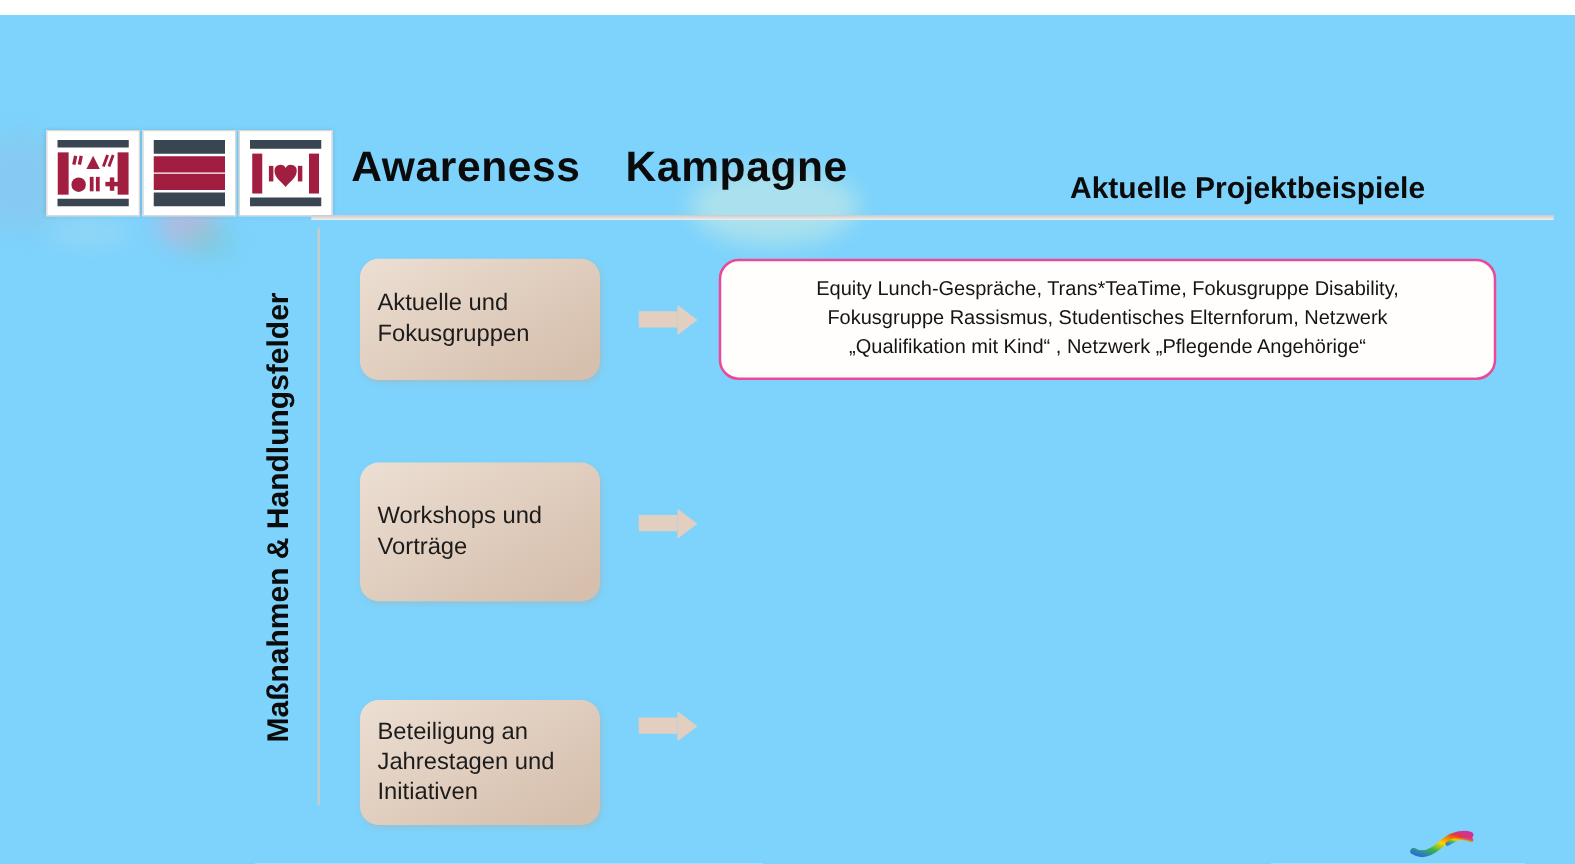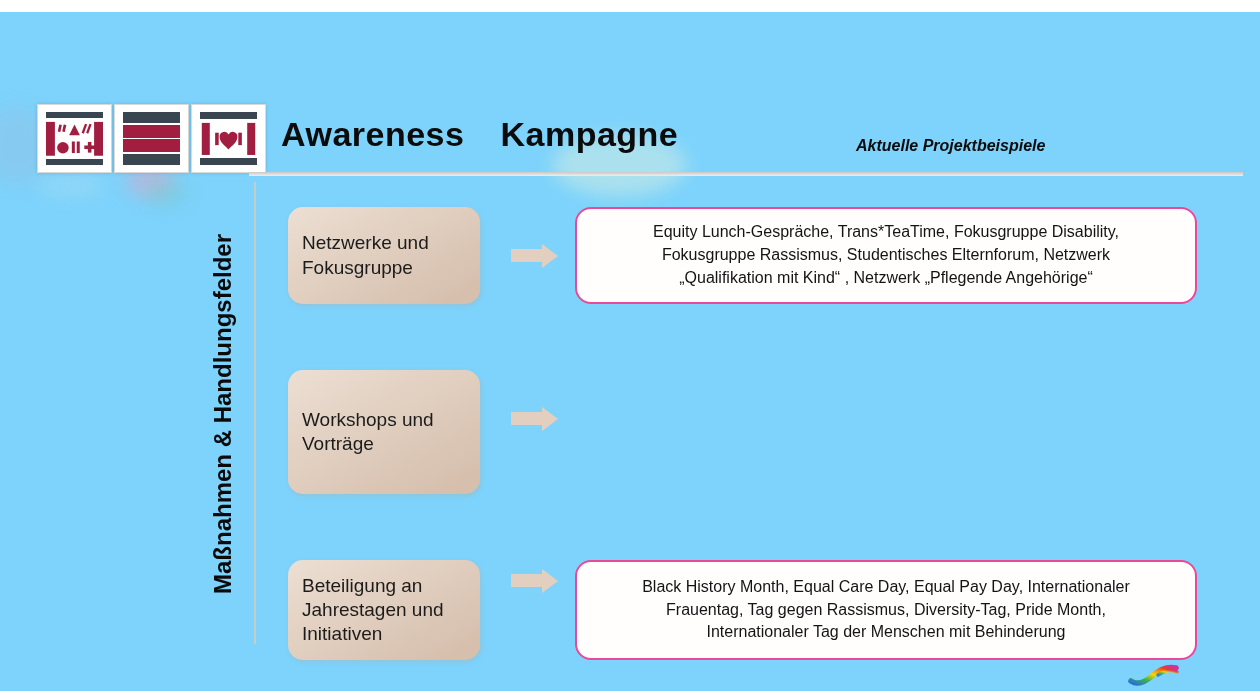--- a/index.html
+++ b/index.html
@@ -23,42 +23,42 @@
   .bar-dark { height:11px; background:#3a4552; }
   .bar-red  { height:13px; background:#a21e41; }
   .tile-mid { flex:1; margin:3px 0; display:flex; align-items:center; justify-content:center; }
   .tile-mid svg { width:100%; height:100%; }
   .tile-equals { justify-content:space-between; }
 
   
   .title { position:absolute; left:281px; top:103px; font-size:34px; font-weight:bold;
            color:#0b0b0b; letter-spacing:.5px; white-space:nowrap; }
   .title .w2 { margin-left:36px; }
-  .right-heading { position:absolute; left:856px; top:125px; width:390px; font-size:16px;
-                   font-weight:bold; color:#0b0b0b; white-space:nowrap;font-style:italic; }
+  .right-heading { position:absolute; left:856px; top:125px; width:390px; font-size:24px;
+                   font-weight:bold; color:#0b0b0b; white-space:nowrap; }
   .header-line { position:absolute; left:249px; top:160px; width:994px; height:4px;
                  background:linear-gradient(180deg,#c9c9c9 0%,#efefef 100%); }
   .v-line { position:absolute; left:254px; top:170px; width:2px; height:462px; background:#c6cdc8; }
 
   
   .v-label { position:absolute; left:223px; top:402px; transform:translate(-50%,-50%) rotate(-90deg);
              transform-origin:center; white-space:nowrap; font-size:24px; font-weight:bold; color:#0b0b0b; }
 
   
   .cat-box { position:absolute; left:288px; width:192px; border-radius:15px;
              background:linear-gradient(150deg,#ecdfd3 0%,#d6bfad 90%);
              box-shadow:1px 2px 4px rgba(190,165,145,.35);
              display:flex; align-items:center; padding:10px 10px 10px 14px;
              font-size:19px; line-height:1.28; color:#1c1c1c; }
   .ex-box { position:absolute; left:575px; width:622px; background:#fffefd;
             border:2px solid #ec4899; border-radius:16px;
             display:flex; align-items:center; justify-content:center; text-align:center;
             padding:8px 44px; font-size:16px; line-height:1.42; color:#141414; }
   .row1 { top:195px; height:97px; }
-  .row2 { top:358px; height:124px; }
+  .row2 { top:358px; height:111px; }
   .row3 { top:548px; height:100px; }
 
   
   .block-arrow { position:absolute; left:511px; width:31px; height:13px; background:#e3cfc0; }
   .block-arrow::after { content:""; position:absolute; left:100%; top:50%;
                         transform:translateY(-50%);
                         border-top:12px solid transparent; border-bottom:12px solid transparent;
                         border-left:16px solid #e3cfc0; }
   .arr1 { top:237px; } .arr2 { top:400px; } .arr3 { top:562px; }
 
@@ -127,39 +127,36 @@
   <div class="title">
     <span>Awareness</span><span class="w2">Kampagne</span>
   </div>
   <div class="right-heading">Aktuelle Projektbeispiele</div>
   <div class="header-line"></div>
   <div class="v-line"></div>
 
   <div class="v-label">Maßnahmen &amp; Handlungsfelder</div>
 
   <div class="cat-box row1">
-    <span>Netzwerke und Fokusgruppe</span>
+    <span>Aktuelle und Fokusgruppen</span>
   </div>
   <div class="block-arrow arr1"></div>
   <div class="ex-box row1">
     <span>Equity Lunch-Gespräche, Trans*TeaTime, Fokusgruppe Disability, Fokusgruppe Rassismus, Studentisches Elternforum, Netzwerk „Qualifikation mit Kind“ , Netzwerk „Pflegende Angehörige“</span>
   </div>
 
   <div class="cat-box row2">
     <span>Workshops und Vorträge</span>
   </div>
   <div class="block-arrow arr2"></div>
 
   <div class="cat-box row3">
     <span>Beteiligung an Jahrestagen und Initiativen</span>
   </div>
   <div class="block-arrow arr3"></div>
-  <div class="ex-box row3">
-    <span>Black History Month, Equal Care Day, Equal Pay Day, Internationaler Frauentag, Tag gegen Rassismus, Diversity-Tag, Pride Month, Internationaler Tag der Menschen mit Behinderung</span>
-  </div>
 
   <div class="swoosh">
     <svg viewBox="0 0 52 28">
       <defs>
         <linearGradient id="rg" x1="0" y1="1" x2="1" y2="0">
           <stop offset="0" stop-color="#2a6fd4"></stop>
           <stop offset="0.28" stop-color="#3db54a"></stop>
           <stop offset="0.52" stop-color="#ffd400"></stop>
           <stop offset="0.70" stop-color="#f08c00"></stop>
           <stop offset="0.85" stop-color="#e23b3b"></stop>

